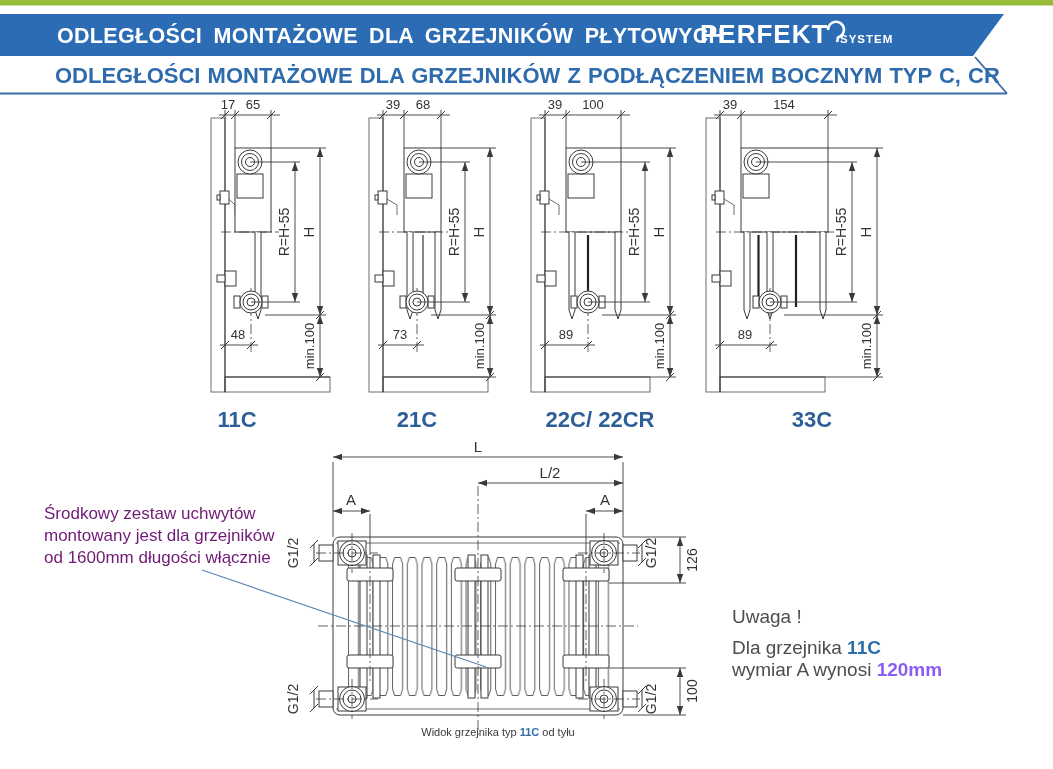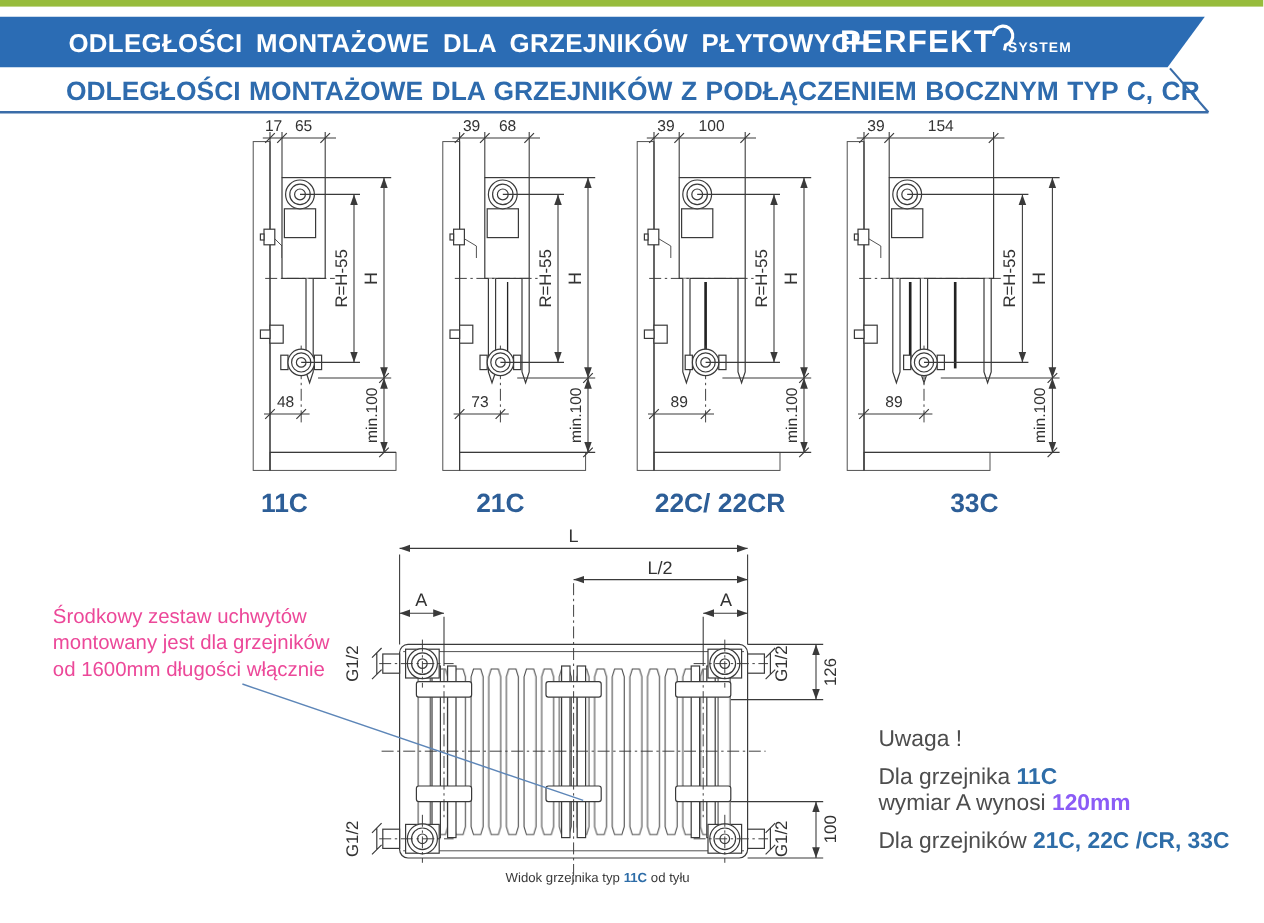--- a/index.html
+++ b/index.html
@@ -14,21 +14,21 @@
   .dim{stroke:#3a3a3a;stroke-width:.9;fill:none;}
   .tk{stroke:#3a3a3a;stroke-width:1;}
   .dd{stroke:#3a3a3a;stroke-width:.8;fill:none;stroke-dasharray:10 3 2 3;}
   .fin-thick{stroke:#222;stroke-width:2.2;fill:none;}
   .fin-thin{stroke:#222;stroke-width:1.1;fill:none;}
   .dt{font-size:13px;fill:#333;}
   .dt15{font-size:15px;fill:#333;}
   .rl{font-size:14px;fill:#333;}
   .tlabel{font-size:22px;font-weight:bold;fill:#2d5e97;}
   
-  .note-left{left:44px;top:503px;font-size:17px;line-height:22px;color:#ec4899;}
+  .note-left{left:44px;top:503px;font-size:17px;line-height:22px;color:#701a75;}
   .uwaga{left:732px;top:606px;font-size:19px;line-height:22px;color:#4d4d4d;}
   .uw-title{margin-bottom:9px;}
   .uw-gap{height:10px;}
   .blue{color:#2e6da8;font-weight:bold;}
   .bold{color:#8b5cf6;font-weight:bold;}
   .caption{left:278px;top:726px;width:440px;text-align:center;font-size:11px;color:#3a3a3a;}
 </style>
 </head>
 <body>
 
@@ -367,20 +367,19 @@
     <div>Środkowy zestaw uchwytów</div>
     <div>montowany jest dla grzejników</div>
     <div>od 1600mm długości włącznie</div>
   </div>
 
   <div class="abs uwaga">
     <div class="uw-title">Uwaga !</div>
     <div><span>Dla grzejnika </span><span class="blue">11C</span></div>
     <div><span>wymiar A wynosi </span><span class="bold">120mm</span></div>
     <div class="uw-gap"></div>
-    <div><span>Dla grzejników </span><span class="blue">21C, 22C /CR, 33C</span></div>
   </div>
 
   <div class="abs caption">
     <span>Widok grzejnika typ </span><span class="blue" style="font-weight:bold">11C</span><span> od tyłu</span>
   </div>
 
 </div>
 
 </body></html>

